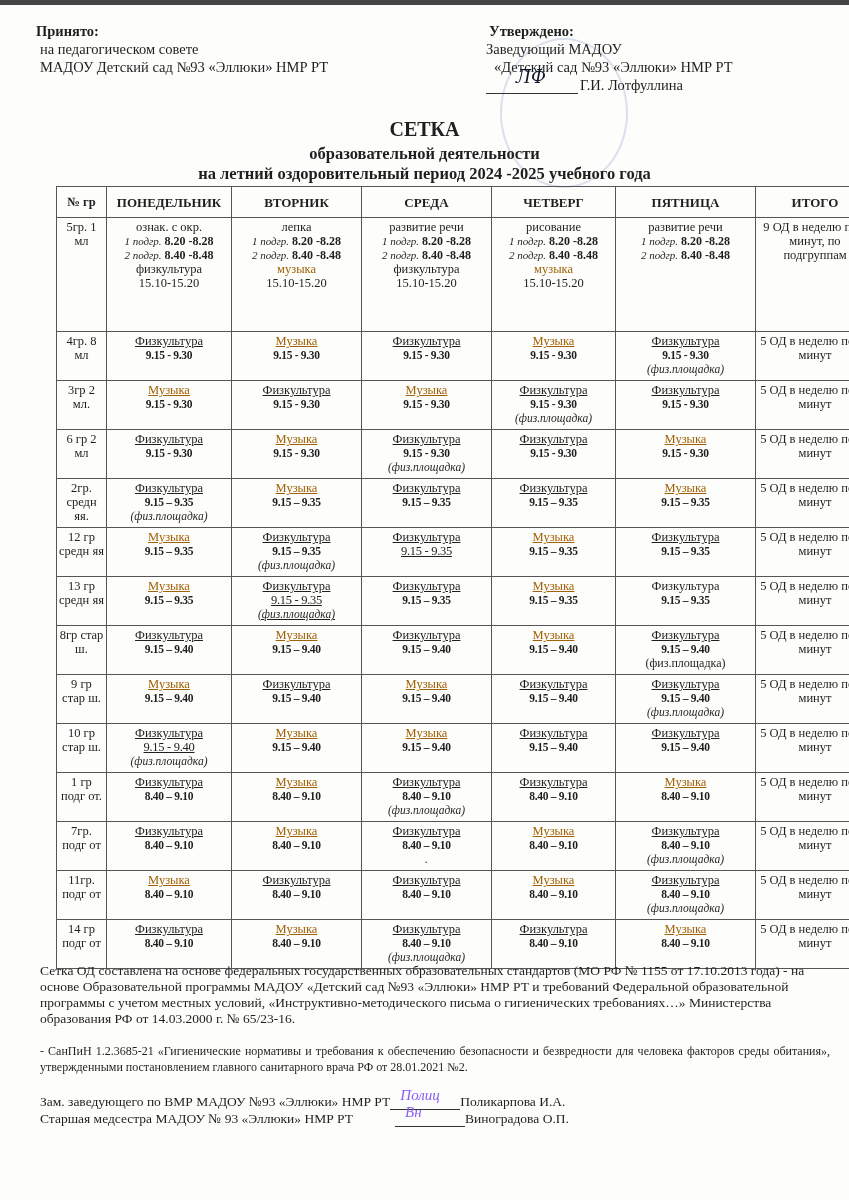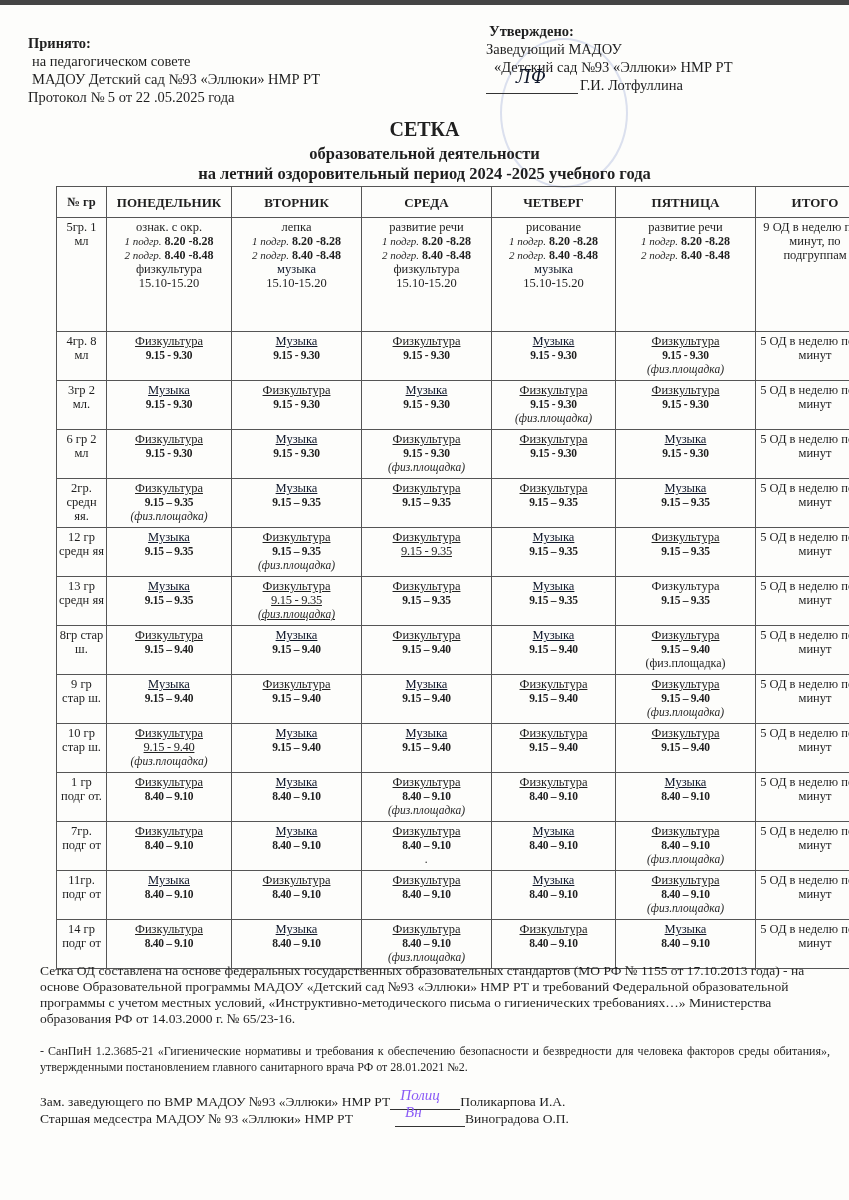--- a/index.html
+++ b/index.html
@@ -2,36 +2,36 @@
 <html><head>
 <meta charset="utf-8">
 <style>
   * { box-sizing: border-box; }
   html, body { margin: 0; padding: 0; }
   body {
     width: 849px; height: 1200px; background: #fdfdfb; position: relative; overflow: hidden;
     font-family: "Liberation Serif", "DejaVu Serif", serif; color: #1f1f1f;
   }
   .topbar { position: absolute; left: 0; top: 0; width: 849px; height: 5px; background: #444; }
-  .header-left { position: absolute; left: 28px; top: 22px; font-size: 14.5px; line-height: 18px; margin-top: 12px; }
+  .header-left { position: absolute; left: 36px; top: 22px; font-size: 14.5px; line-height: 18px; }
   .header-right { position: absolute; left: 486px; top: 22px; font-size: 14.5px; line-height: 18px; }
   .bold { font-weight: bold; }
   .sign-line { display: inline-block; width: 92px; border-bottom: 1px solid #333; height: 14px; vertical-align: bottom; margin-right: 2px; position: relative; }
   .sig-scribble { position: absolute; left: 30px; top: -12px; font-family: "DejaVu Serif", serif; font-style: italic; color: #0f172a; font-size: 18px; }
   .stamp { position: absolute; left: 500px; top: 38px; width: 128px; height: 150px; border-radius: 50%; border: 2px solid rgba(120,140,200,0.25); }
   .title-block { position: absolute; left: 0; width: 849px; text-align: center; font-weight: bold; }
   .t1 { top: 118px; font-size: 20px; }
   .t2 { top: 144px; font-size: 16.5px; }
   .t3 { top: 164px; font-size: 16.5px; }
   table.grid { position: absolute; left: 22px; top: 186px; width: 818px; border-collapse: collapse; table-layout: fixed; margin-left: 34px; }
   table.grid td, table.grid th { border: 1px solid #555; text-align: center; vertical-align: top; font-size: 12.5px; line-height: 14px; padding: 2px 2px 1px; }
   table.grid th { font-weight: bold; font-size: 13px; vertical-align: middle; height: 31px; }
   .gcol { text-align: center; font-size: 13px; line-height: 14px; }
   .subj { text-decoration: underline; font-size: 12.5px; }
-  .music { color: #0f172a; }
+  .music { color: #a16207; }
   .time { font-weight: bold; font-size: 11.5px; letter-spacing: -0.3px; }
   .time.ul { text-decoration: underline; font-weight: normal; font-size: 12.5px; }
   .note { font-style: italic; font-size: 11.5px; text-align: center; }
   .note.plain { font-style: normal; font-size: 12px; }
   .note.ul { text-decoration: underline; }
   .sub-line { font-size: 12px; }
   .sub-line i { font-size: 11px; }
   .sub-line b { font-size: 12px; }
   .total { font-size: 13px; line-height: 15px; }
   .first-row td { height: 114px; }
@@ -44,21 +44,20 @@
 </style>
 </head>
 <body>
 
 <div class="topbar"></div>
 
 <div class="header-left">
   <div class="bold">Принято:</div>
   <div style="padding-left:4px">на педагогическом совете</div>
   <div style="padding-left:4px">МАДОУ Детский сад №93 «Эллюки» НМР  РТ</div>
-  <div>Протокол № 5  от  22 .05.2025 года</div>
 </div>
 
 <div class="stamp"></div>
 
 <div class="header-right">
   <div class="bold" style="padding-left:3px">Утверждено:</div>
   <div>Заведующий МАДОУ</div>
   <div style="padding-left:8px">«Детский сад №93 «Эллюки» НМР  РТ</div>
   <div>
     <span class="sign-line"><span class="sig-scribble">ЛФ</span></span><span>Г.И. Лотфуллина</span>

